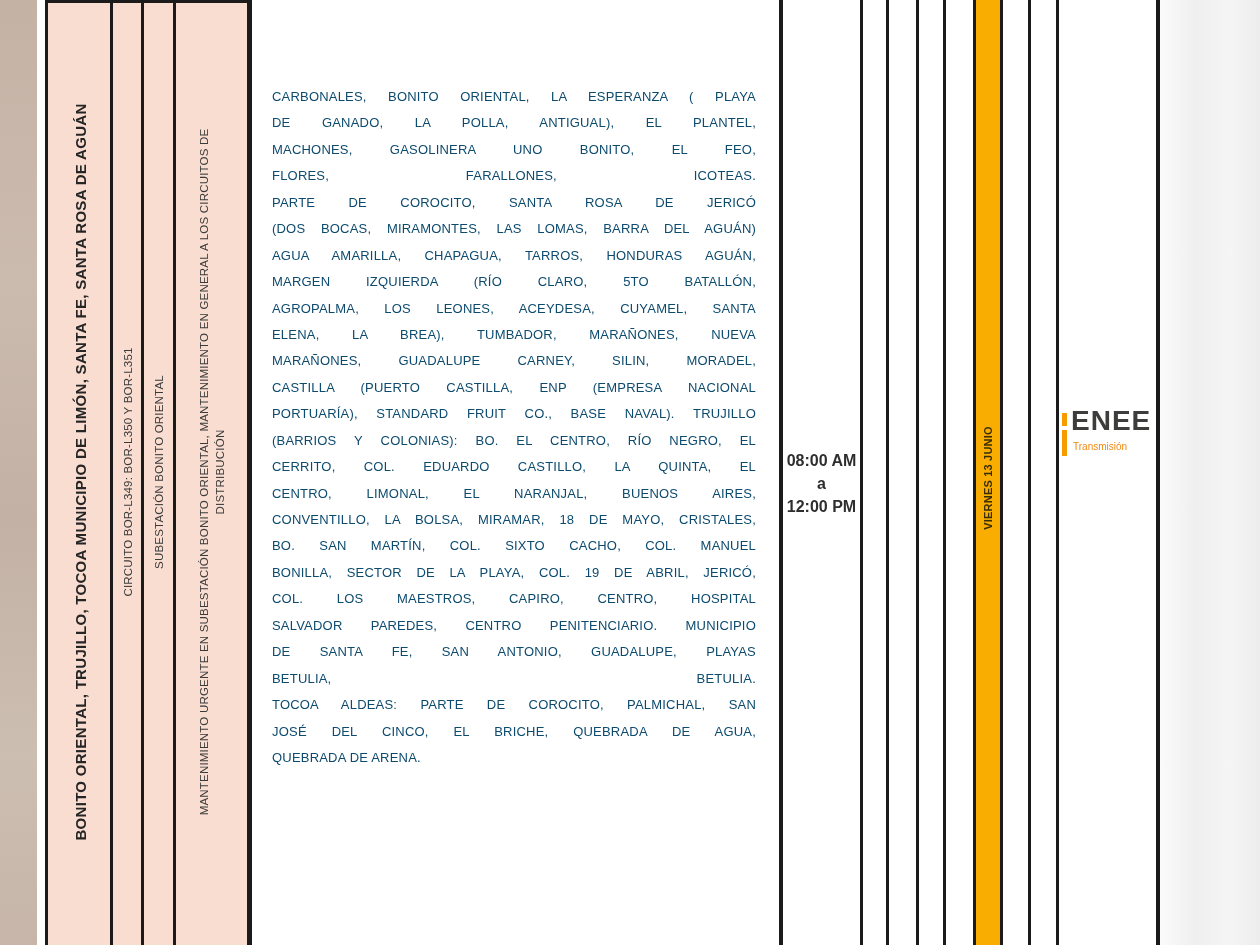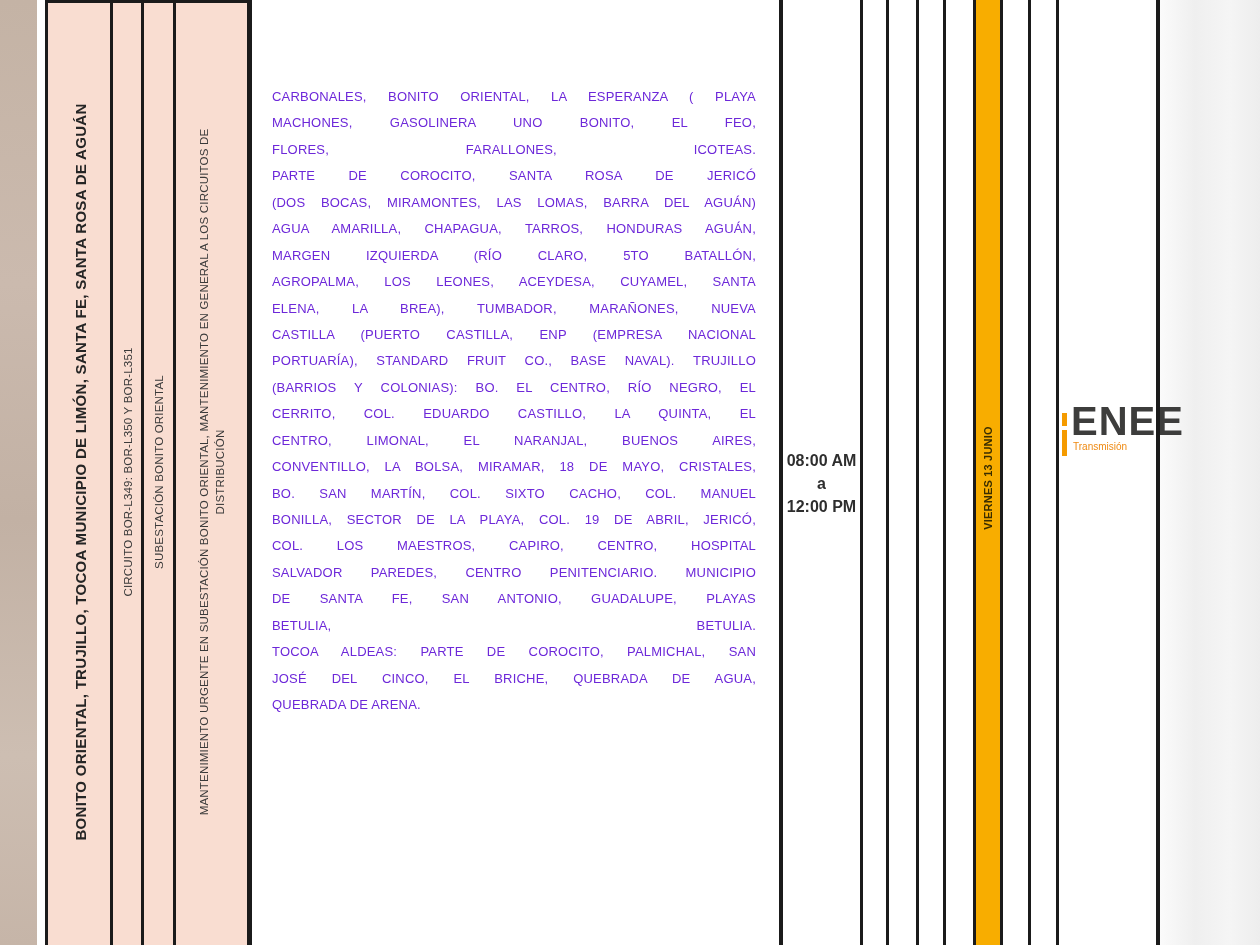--- a/index.html
+++ b/index.html
@@ -29,35 +29,35 @@
   .vt-small{font-size:11.5px;letter-spacing:.2px;color:#3a3a3a;}
   .vt-date{font-weight:bold;font-size:11px;letter-spacing:.2px;color:#3a2e00;}
   .vt-maint{
     position:absolute;z-index:6;width:920px;text-align:center;
     transform:translate(-50%,-50%) rotate(-90deg);
     font-size:11.5px;line-height:16px;letter-spacing:.2px;color:#3a3a3a;
   }
   
   .areas{
     position:absolute;left:272px;top:84px;width:484px;z-index:6;
-    font-size:13px;letter-spacing:.2px;line-height:26.45px;color:#6d28d9;
+    font-size:13px;letter-spacing:.2px;line-height:26.45px;color:#0c4a6e;
   }
   .jline{text-align:justify;text-align-last:justify;height:26.45px;overflow:hidden;}
   .jline-last{text-align-last:left;}
   
   .schedule{
     position:absolute;left:783px;top:449px;width:77px;z-index:6;
     text-align:center;font-weight:bold;font-size:16px;line-height:23px;color:#2e2e2e;
   }
   
   .logo{position:absolute;left:1062px;top:404px;width:106px;height:60px;z-index:4;}
   .logo-mark{position:absolute;left:0;top:9px;width:5px;height:44px;}
   .logo-mark .seg1{position:absolute;left:0;top:0;width:5px;height:13px;background:#f59b00;}
   .logo-mark .seg2{position:absolute;left:0;top:17px;width:5px;height:26px;background:#f59b00;}
-  .logo-main{position:absolute;left:9px;top:0;font-weight:bold;font-size:40px;line-height:34px;letter-spacing:1px;color:#3d3d3c;}
+  .logo-main{position:absolute;left:9px;top:0;font-weight:bold;font-size:28px;line-height:34px;letter-spacing:1px;color:#3d3d3c;}
   .logo-sub{position:absolute;left:11px;top:34px;font-size:10px;line-height:18px;color:#ef8a12;}
 </style>
 </head>
 <body>
 
 <div class="stage">
 
   <div class="bg-left"></div>
   <div class="bg-right"></div>
 
@@ -96,28 +96,30 @@
   <div class="vtext vt-title" style="left:80px;top:472px;">BONITO ORIENTAL, TRUJILLO, TOCOA MUNICIPIO DE LIMÓN, SANTA FE, SANTA ROSA DE AGUÁN</div>
   <div class="vtext vt-small" style="left:128px;top:472px;">CIRCUITO BOR-L349: BOR-L350 Y BOR-L351</div>
   <div class="vtext vt-small" style="left:159px;top:472px;">SUBESTACIÓN BONITO ORIENTAL</div>
   <div class="vt-maint" style="left:212px;top:472px;">
     <div>MANTENIMIENTO URGENTE EN SUBESTACIÓN BONITO ORIENTAL, MANTENIMIENTO EN GENERAL A LOS CIRCUITOS DE</div>
     <div>DISTRIBUCIÓN</div>
   </div>
 
   <div class="areas">
       <div class="jline">CARBONALES, BONITO ORIENTAL, LA ESPERANZA ( PLAYA</div>
+      <div class="jline">DE GANADO, LA POLLA, ANTIGUAL), EL PLANTEL,</div>
       <div class="jline">MACHONES, GASOLINERA UNO BONITO, EL FEO,</div>
       <div class="jline">FLORES, FARALLONES, ICOTEAS.</div>
       <div class="jline">PARTE DE COROCITO, SANTA ROSA DE JERICÓ</div>
       <div class="jline">(DOS BOCAS, MIRAMONTES, LAS LOMAS, BARRA DEL AGUÁN)</div>
       <div class="jline">AGUA AMARILLA, CHAPAGUA, TARROS, HONDURAS AGUÁN,</div>
       <div class="jline">MARGEN IZQUIERDA (RÍO CLARO, 5TO BATALLÓN,</div>
       <div class="jline">AGROPALMA, LOS LEONES, ACEYDESA, CUYAMEL, SANTA</div>
       <div class="jline">ELENA, LA BREA), TUMBADOR, MARAÑONES, NUEVA</div>
+      <div class="jline">MARAÑONES, GUADALUPE CARNEY, SILIN, MORADEL,</div>
       <div class="jline">CASTILLA (PUERTO CASTILLA, ENP (EMPRESA NACIONAL</div>
       <div class="jline">PORTUARÍA), STANDARD FRUIT CO., BASE NAVAL). TRUJILLO</div>
       <div class="jline">(BARRIOS Y COLONIAS): BO. EL CENTRO, RÍO NEGRO, EL</div>
       <div class="jline">CERRITO, COL. EDUARDO CASTILLO, LA QUINTA, EL</div>
       <div class="jline">CENTRO, LIMONAL, EL NARANJAL, BUENOS AIRES,</div>
       <div class="jline">CONVENTILLO, LA BOLSA, MIRAMAR, 18 DE MAYO, CRISTALES,</div>
       <div class="jline">BO. SAN MARTÍN, COL. SIXTO CACHO, COL. MANUEL</div>
       <div class="jline">BONILLA, SECTOR DE LA PLAYA, COL. 19 DE ABRIL, JERICÓ,</div>
       <div class="jline">COL. LOS MAESTROS, CAPIRO, CENTRO, HOSPITAL</div>
       <div class="jline">SALVADOR PAREDES, CENTRO PENITENCIARIO. MUNICIPIO</div>

